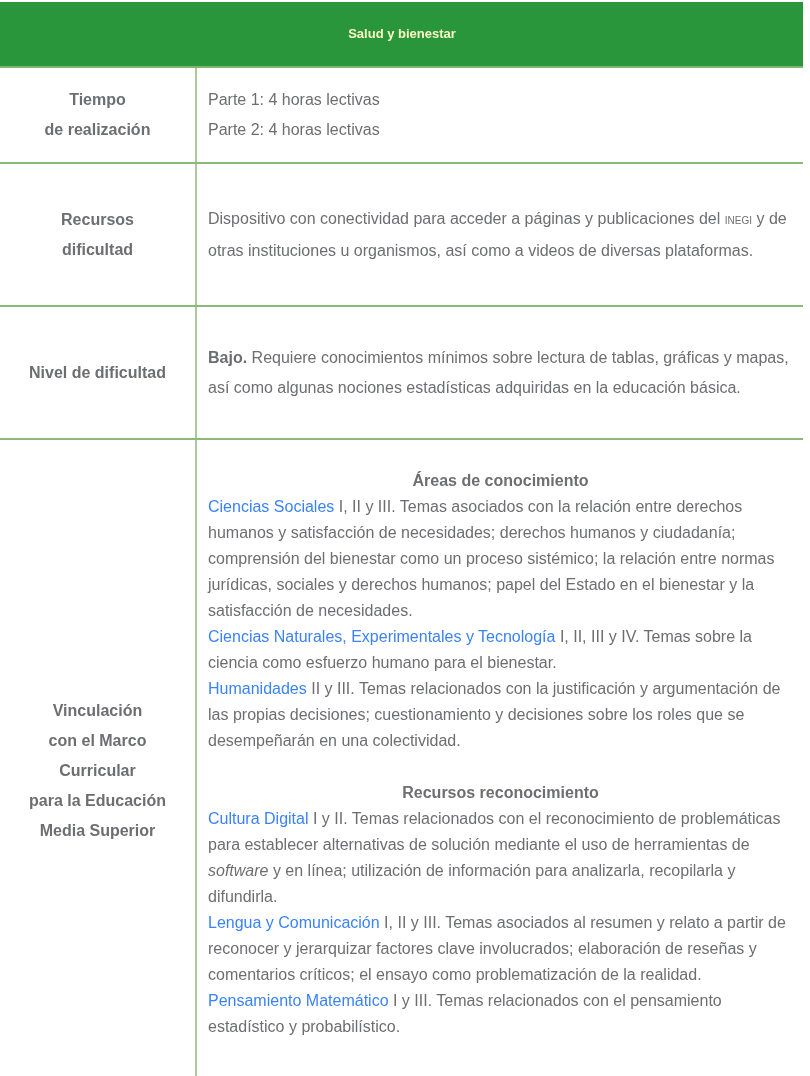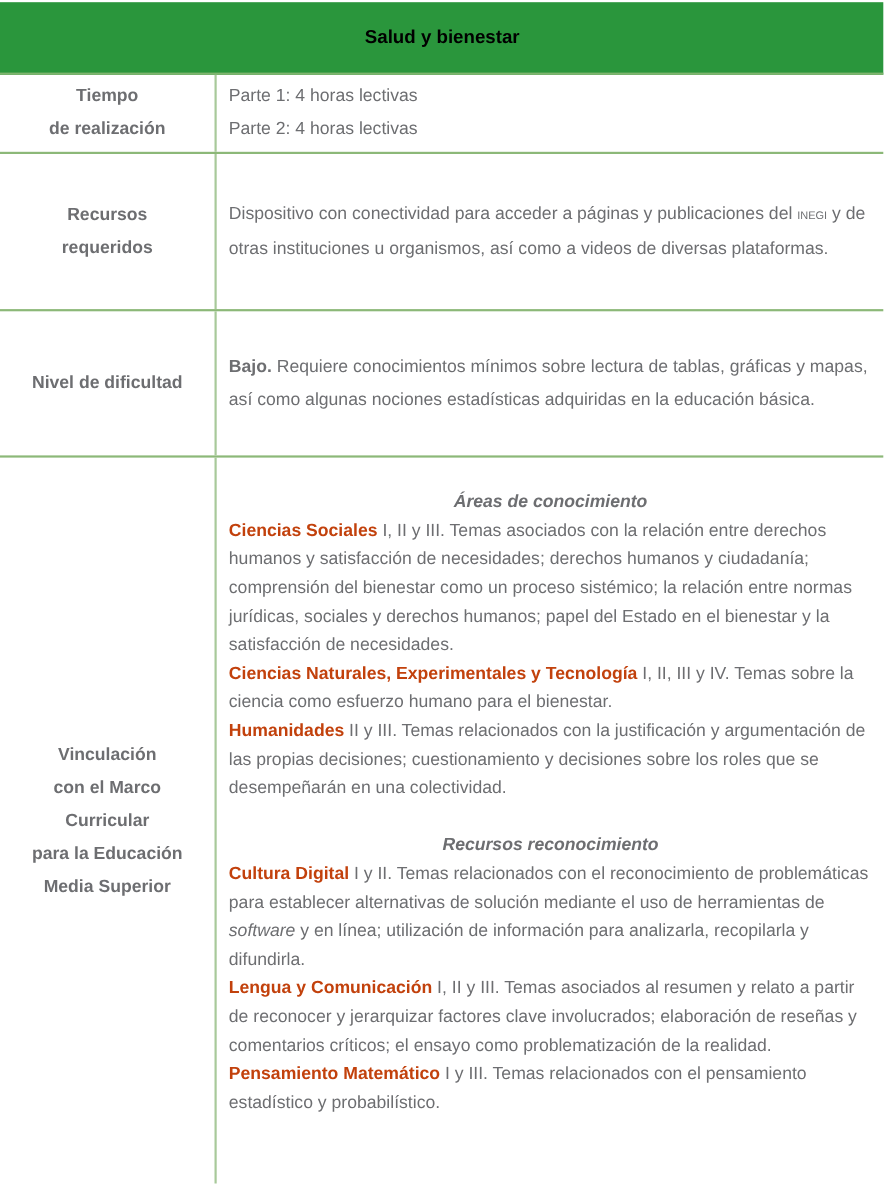--- a/index.html
+++ b/index.html
@@ -7,30 +7,30 @@
          font-family: "Liberation Sans", "DejaVu Sans", sans-serif; color: #6d6e71; }
   .table { position: absolute; left: 0; top: 2px; width: 803px; }
   .row { display: flex; border-bottom: 2px solid #8cb878; box-sizing: border-box; }
   .row.header { background: #2a963c; height: 66px; border-bottom: 2px solid #7fb56e; }
   .lc { width: 197px; flex: 0 0 197px; border-right: 2px solid #a8c99a; box-sizing: border-box;
         display: flex; align-items: center; justify-content: center; text-align: center;
         font-weight: bold; font-size: 16px; line-height: 30px; color: #6d6e71; }
   .rc { flex: 1; padding: 0 10px 0 11px; display: flex; flex-direction: column; justify-content: center;
         font-size: 16px; line-height: 30px; color: #6d6e71; }
   .header .lc { border-right: 2px solid #9fcf98; color: #fff; font-weight: normal; font-size: 17px; }
-  .header .rc { color: #000000; align-items: center; font-size: 17px; font-weight: bold; }
+  .header .rc { color: #fef9c3; align-items: center; font-size: 13px; font-weight: bold; }
   .ods-small { font-size: 11px; font-variant: small-caps; letter-spacing: 0.5px; margin-right: 5px; text-transform: uppercase; }
-  .row.r1 { height: 72px; }
+  .row.r1 { height: 96px; }
   .row.r2 { height: 143px; }
   .row.r3 { height: 133px; }
   .row.r4 { height: 663px; }
   .r4 .rc { justify-content: flex-start; padding-top: 28px; line-height: 26px; font-size: 16px; }
-  .sub { text-align: center; font-weight: bold; font-style: italic; }
+  .sub { text-align: center; font-weight: bold; }
   .gap { height: 26px; }
-  .kw { color: #c2410c; font-weight: bold; }
+  .kw { color: #3b82f6; font-weight: normal; }
   .smcap { font-size: 10px; text-transform: uppercase; }
   .p { margin: 0; }
 </style>
 </head>
 <body>
 
 <div class="table">
 
   <div class="row header">
     <div class="rc">Salud y bienestar</div>
@@ -46,21 +46,21 @@
     <div class="rc">
       <div>Parte 1: 4 horas lectivas</div>
       <div>Parte 2: 4 horas lectivas</div>
     </div>
   </div>
 
   <div class="row r2">
     <div class="lc">
       <div>
         <div>Recursos</div>
-        <div>requeridos</div>
+        <div>dificultad</div>
       </div>
     </div>
     <div class="rc">
       <p class="p"><span>Dispositivo con conectividad para acceder a páginas y publicaciones del </span><span class="smcap">INEGI</span><span> y de otras instituciones u organismos, así como a videos de diversas plataformas.</span></p>
     </div>
   </div>
 
   <div class="row r3">
     <div class="lc">
       <div>Nivel de dificultad</div>

